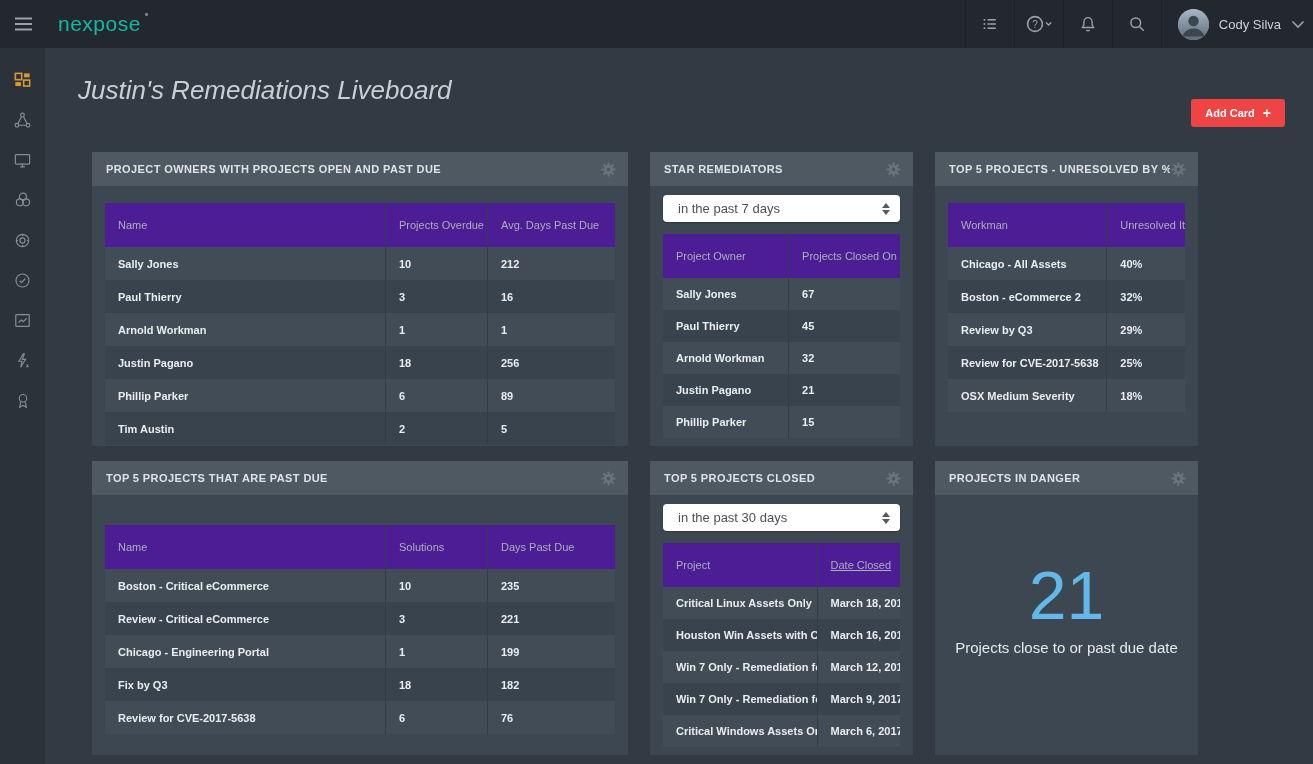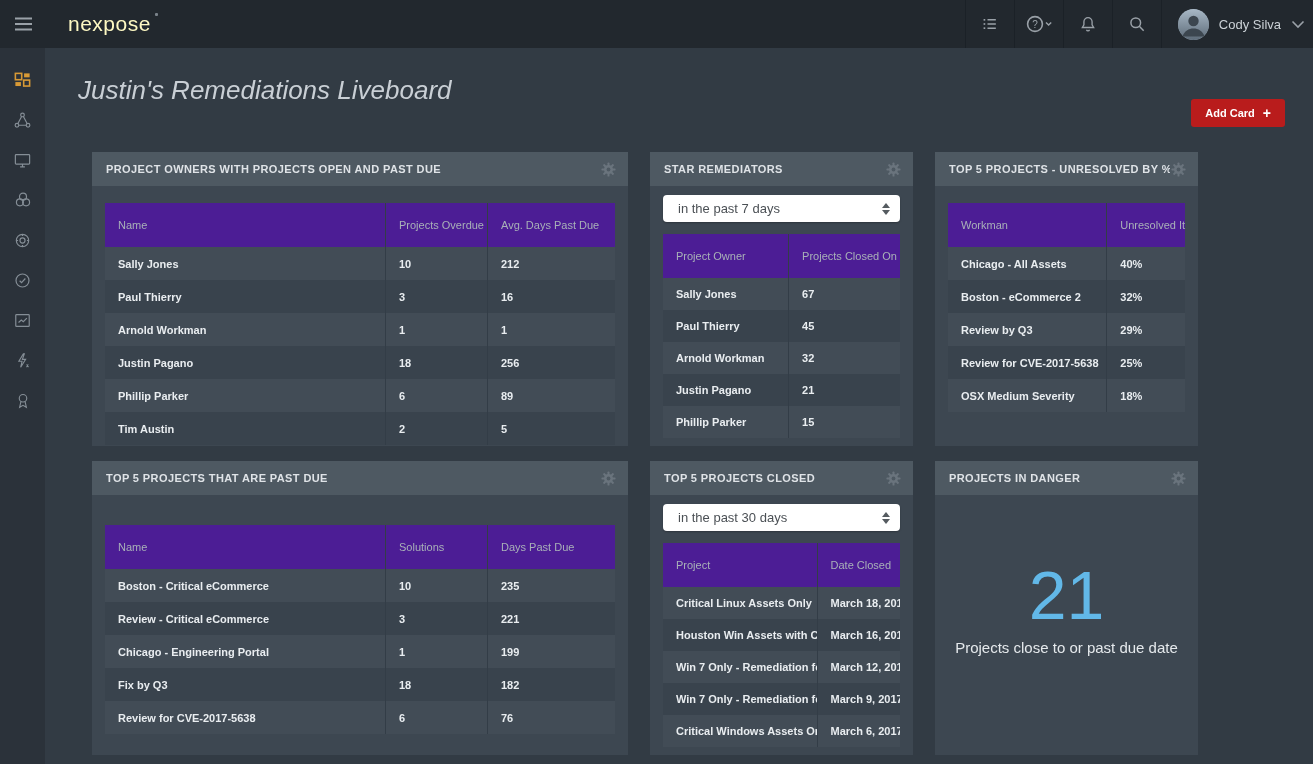--- a/index.html
+++ b/index.html
@@ -3,36 +3,36 @@
 <meta charset="utf-8">
 <style>
   * { box-sizing: border-box; }
   html, body { margin: 0; padding: 0; background: #1a2026; }
   body { font-family: "Liberation Sans", sans-serif; }
   .app { position: relative; width: 1313px; height: 764px; background: #323b44; overflow: hidden; }
 
   
   .topbar { position: absolute; top: 0; left: 0; width: 100%; height: 48px; background: #22282e; display: flex; align-items: center; z-index: 5; }
   .hamburger { width: 46px; height: 48px; display: flex; align-items: center; justify-content: center; cursor: pointer; }
-  .logo { color: #fef9c3; font-size: 21px; letter-spacing: 0.5px; margin-left: 22px; position: relative; cursor: pointer; }
+  .logo { color: #14b8a6; font-size: 21px; letter-spacing: 0.5px; margin-left: 12px; position: relative; cursor: pointer; }
   .logo::after { content: ""; position: absolute; top: 1px; right: -7px; width: 3px; height: 3px; background: #7a828a; border-radius: 1px; }
   .topbar-right { margin-left: auto; display: flex; align-items: stretch; height: 100%; }
   .tb-btn { width: 49px; display: flex; align-items: center; justify-content: center; border-left: 1px solid #1b2127; cursor: pointer; }
   .user { display: flex; align-items: center; gap: 10px; padding: 0 8px 0 16px; border-left: 1px solid #1b2127; cursor: pointer; }
   .avatar { width: 31px; height: 31px; border-radius: 50%; overflow: hidden; flex: none; background: #8c9aa8; }
   .user-name { color: #ccd2d7; font-size: 13px; }
 
   
   .sidebar { position: absolute; top: 48px; left: 0; bottom: 0; width: 45px; background: #2b323a; padding-top: 12px; display: flex; flex-direction: column; align-items: center; }
   .side-item { width: 45px; height: 40px; display: flex; align-items: center; justify-content: center; cursor: pointer; }
 
   
   .content { position: absolute; top: 48px; left: 45px; right: 0; bottom: 0; }
   .page-title { margin: 27px 0 0 33px; font-size: 26px; font-weight: 400; color: #c9cfd5; font-style: italic; }
-  .add-card { position: absolute; top: 51px; right: 28px; background: #b91c1c; color: #fff; border: none; border-radius: 3px; font-family: "Liberation Sans", sans-serif; font-size: 11px; font-weight: bold; padding: 8px 14px; cursor: pointer; display: flex; align-items: center; gap: 8px; }
+  .add-card { position: absolute; top: 51px; right: 28px; background: #ef4444; color: #fff; border: none; border-radius: 3px; font-family: "Liberation Sans", sans-serif; font-size: 11px; font-weight: bold; padding: 8px 14px; cursor: pointer; display: flex; align-items: center; gap: 8px; }
   .add-card .plus { font-size: 14px; font-weight: bold; line-height: 10px; }
 
   
   .grid { position: absolute; top: 104px; left: 47px; display: grid; grid-template-columns: 536px 263px 263px; grid-auto-rows: 294px; gap: 15px 22px; }
   .card { background: #3d4751; display: flex; flex-direction: column; overflow: hidden; }
   .card-header { height: 34px; flex: none; background: #4e5962; display: flex; align-items: center; padding: 0 11px 0 14px; }
   .card-header h2 { flex: 1; margin: 0; font-size: 11px; font-weight: bold; letter-spacing: 0.4px; color: #dfe3e7; white-space: nowrap; overflow: hidden; }
   .gear { display: flex; cursor: pointer; flex: none; }
   .card-body { flex: 1; padding: 0 13px; display: flex; flex-direction: column; }
 
@@ -42,21 +42,21 @@
   .has-select table.card-table { margin-top: 12px; }
   th { background: #4c1d95; color: #a9b1b8; font-size: 11px; font-weight: 400; text-align: left; padding: 0 13px; height: 44px; white-space: nowrap; overflow: hidden; }
   td { color: #e9edf0; font-size: 11px; font-weight: bold; padding: 0 13px; height: 33px; white-space: nowrap; overflow: hidden; }
   .has-select td { height: 32px; }
   tbody tr:nth-child(odd)  { background: #424c56; }
   tbody tr:nth-child(even) { background: #39434d; }
   th + th, td + td { border-left: 1px solid #333d47; }
   .t-3col   th:nth-child(1) { width: 55%; } .t-3col th:nth-child(2) { width: 20%; } .t-3col th:nth-child(3) { width: 25%; }
   .t-2col-a th:nth-child(1) { width: 53%; } .t-2col-a th:nth-child(2) { width: 47%; }
   .t-2col-b th:nth-child(1) { width: 67%; } .t-2col-b th:nth-child(2) { width: 33%; }
-  .t-2col-c th:nth-child(1) { width: 65%; } .t-2col-c th:nth-child(2) { width: 35%; }
+  .t-2col-c th:nth-child(1) { width: 65%; } .t-2col-c th:nth-child(2) { width: 35%; text-decoration: underline; }
 
   
   .select { height: 27px; flex: none; margin-top: 9px; background: #ffffff; border-radius: 4px; display: flex; align-items: center; padding: 0 10px 0 15px; font-size: 13px; color: #4b5055; cursor: pointer; box-shadow: 0 1px 2px rgba(0,0,0,0.25); }
   .select .sel-label { flex: 1; }
   .spinner { display: flex; flex-direction: column; align-items: center; gap: 2px; }
   .spinner .up   { width: 0; height: 0; border-left: 4px solid transparent; border-right: 4px solid transparent; border-bottom: 5px solid #555b60; }
   .spinner .down { width: 0; height: 0; border-left: 4px solid transparent; border-right: 4px solid transparent; border-top: 5px solid #555b60; }
 
   
   .danger-body { align-items: center; justify-content: flex-start; padding-top: 66px; }

